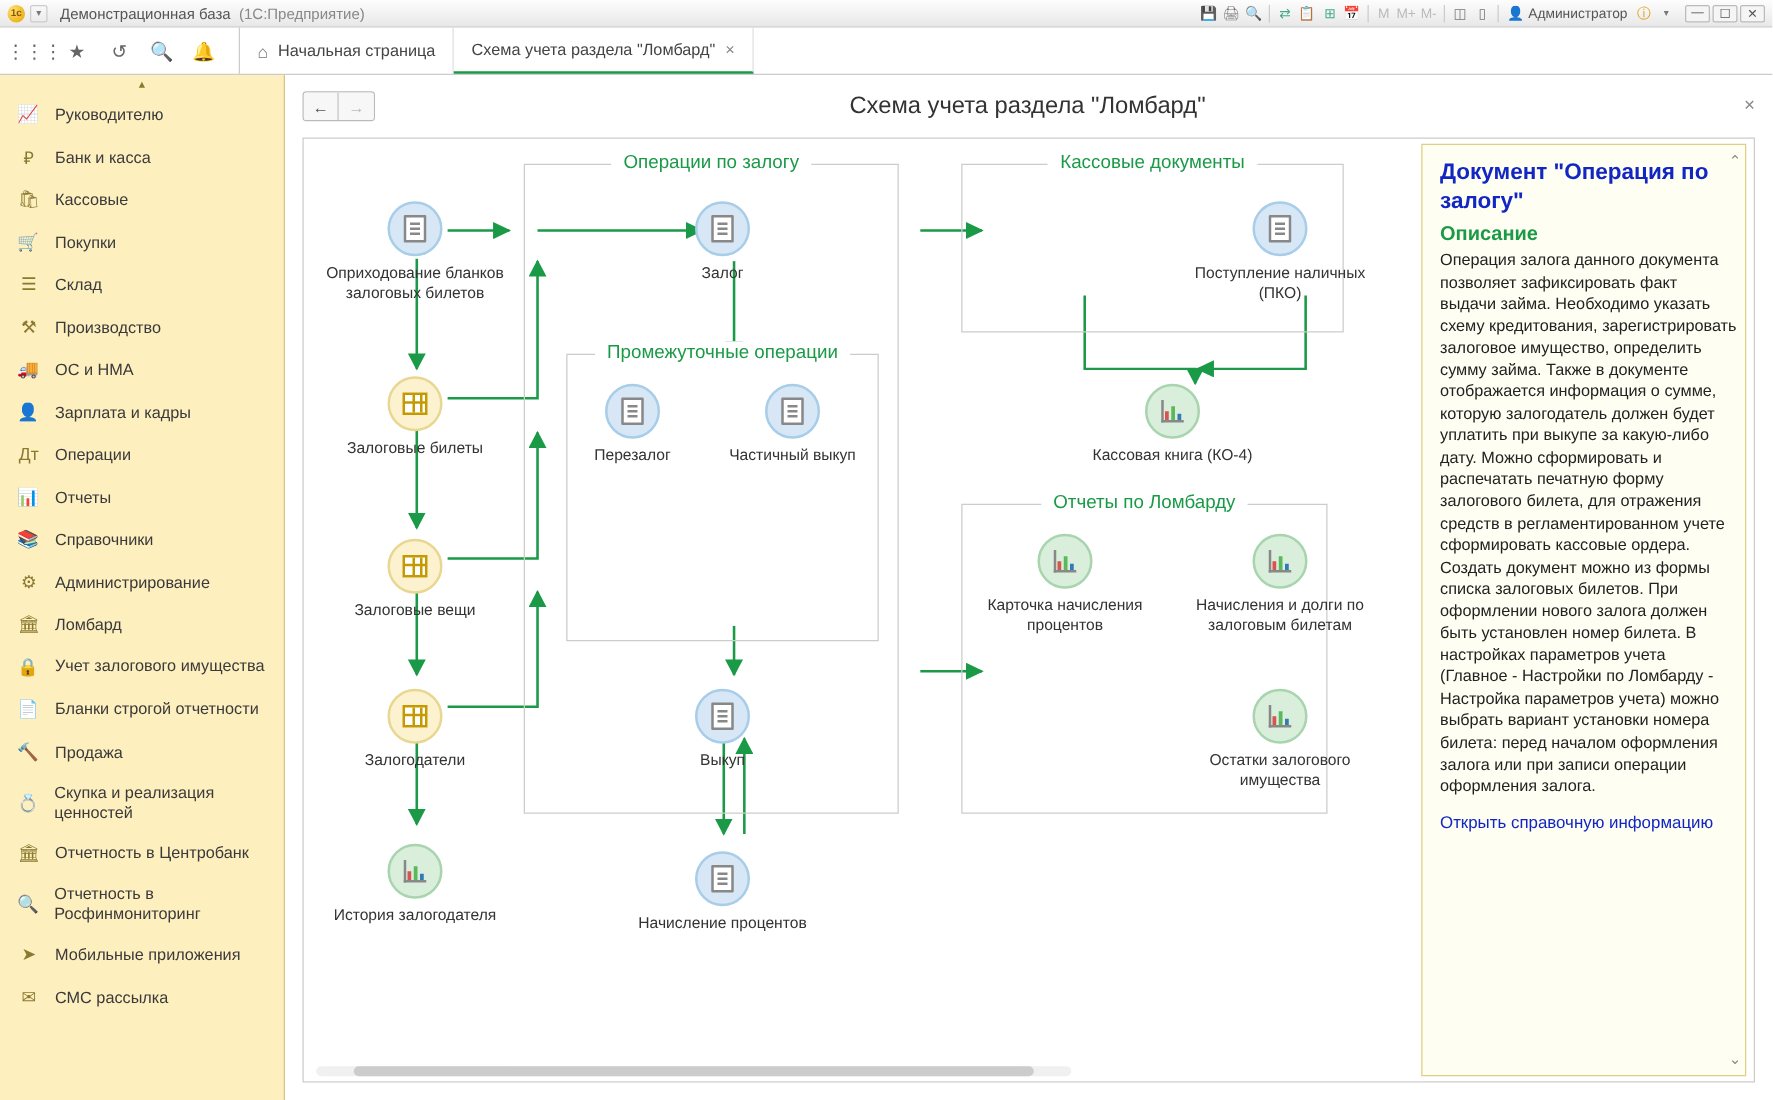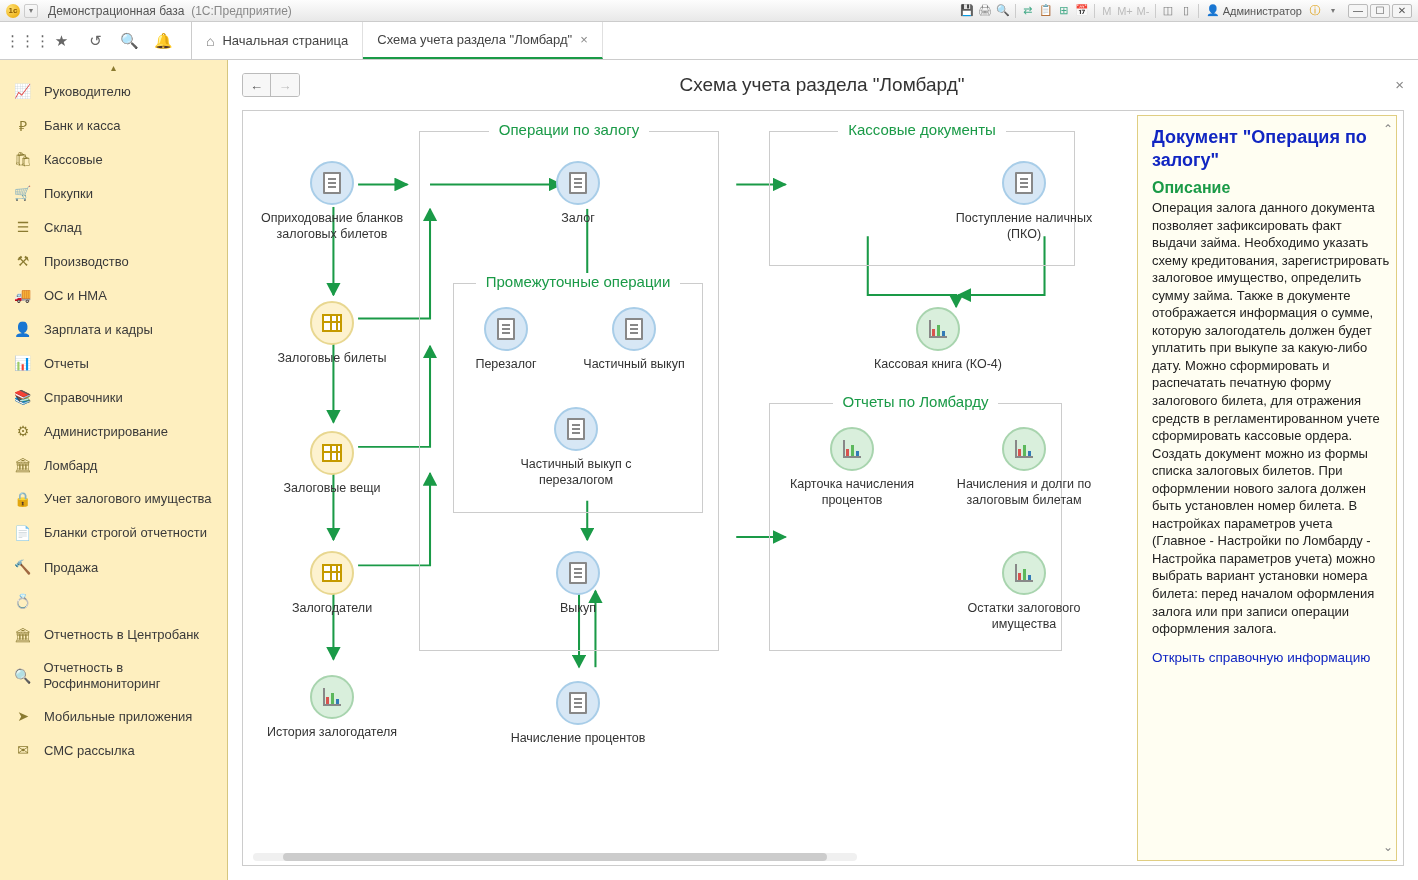--- a/index.html
+++ b/index.html
@@ -156,20 +156,24 @@
         </div>
         <div class="sb-item">
           <span class="sb-ico">🚚</span>
           <span class="">ОС и НМА</span>
         </div>
         <div class="sb-item">
           <span class="sb-ico">👤</span>
           <span class="">Зарплата и кадры</span>
         </div>
         <div class="sb-item">
+          <span class="sb-ico">Дт</span>
+          <span class="">Операции</span>
+        </div>
+        <div class="sb-item">
           <span class="sb-ico">📊</span>
           <span class="">Отчеты</span>
         </div>
         <div class="sb-item">
           <span class="sb-ico">📚</span>
           <span class="">Справочники</span>
         </div>
         <div class="sb-item">
           <span class="sb-ico">⚙</span>
           <span class="">Администрирование</span>
@@ -185,20 +189,21 @@
         <div class="sb-item">
           <span class="sb-ico">📄</span>
           <span class="sb-multiline">Бланки строгой отчетности</span>
         </div>
         <div class="sb-item">
           <span class="sb-ico">🔨</span>
           <span class="">Продажа</span>
         </div>
         <div class="sb-item">
           <span class="sb-ico">💍</span>
+          <span class="sb-multiline">Скупка и реализация ценностей</span>
         </div>
         <div class="sb-item">
           <span class="sb-ico">🏛</span>
           <span class="sb-multiline">Отчетность в Центробанк</span>
         </div>
         <div class="sb-item">
           <span class="sb-ico">🔍</span>
           <span class="sb-multiline">Отчетность в Росфинмониторинг</span>
         </div>
         <div class="sb-item">
@@ -324,26 +329,20 @@
               <div class="doc-ico"></div>
             </div>
           <div class="wf-label">Перезалог</div>
         </div>
         <div class="wf-node" style="left:326px;top:196px;width:130px">
           <div class="wf-circle circ-blue">
               <div class="doc-ico"></div>
             </div>
           <div class="wf-label">Частичный выкуп</div>
         </div>
-        <div class="wf-node" style="left:258px;top:296px">
-          <div class="wf-circle circ-blue">
-              <div class="doc-ico"></div>
-            </div>
-          <div class="wf-label">Частичный выкуп с перезалогом</div>
-        </div>
         <div class="wf-node" style="left:260px;top:440px">
           <div class="wf-circle circ-blue">
               <div class="doc-ico"></div>
             </div>
           <div class="wf-label">Выкуп</div>
         </div>
         <div class="wf-node" style="left:260px;top:570px">
           <div class="wf-circle circ-blue">
               <div class="doc-ico"></div>
             </div>

